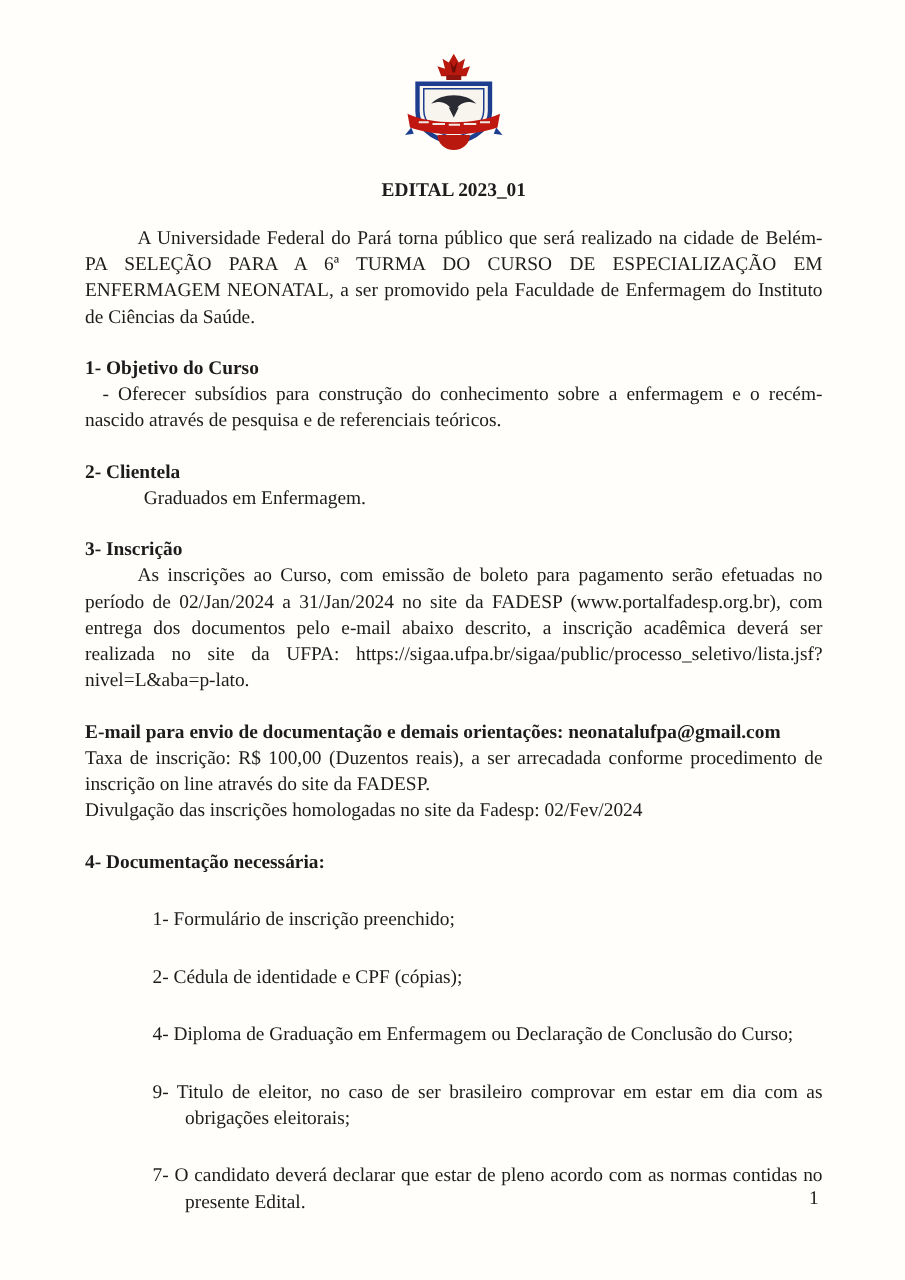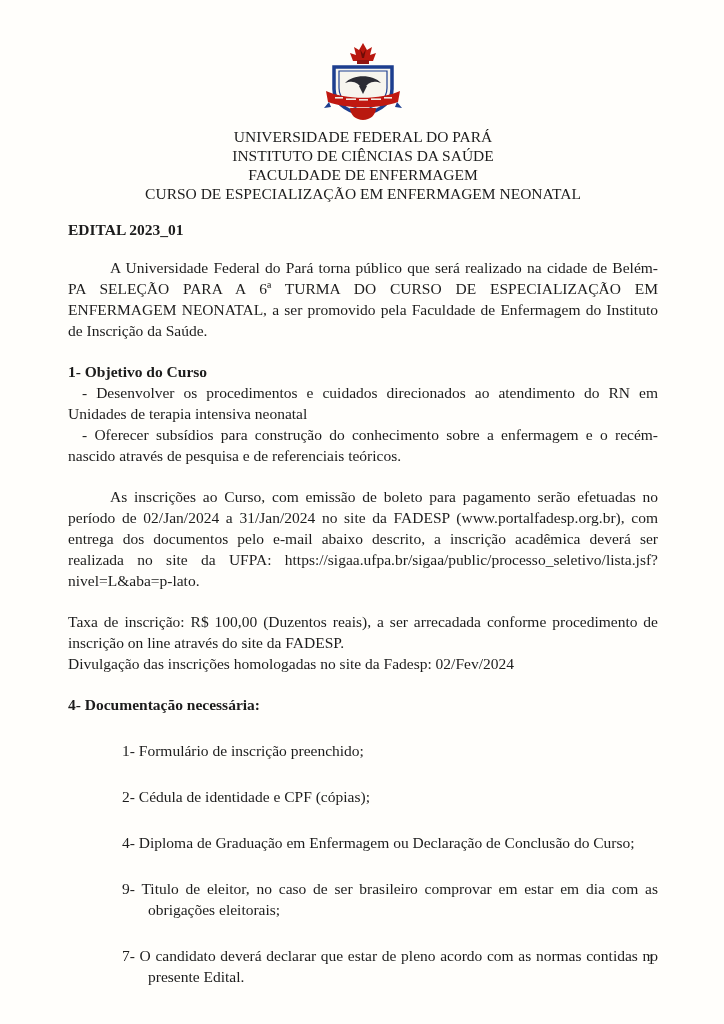--- a/index.html
+++ b/index.html
@@ -10,21 +10,21 @@
     box-sizing:border-box;
     padding:42px 66px 0 68px;
     font-family:"Liberation Serif","DejaVu Serif",serif;
     color:#1c1c1c;
     font-size:15.5px;
     line-height:21px;
     overflow:hidden;
   }
   .logo-wrap{text-align:center;margin:0 0 2px 0;}
   .header-block{text-align:center;line-height:19px;}
-  .edital-title{font-weight:bold;margin-top:16px;}
+  .edital-title{text-align:center;font-weight:bold;margin-top:16px;}
   .justify{text-align:justify;}
   .indent{text-indent:42px;}
   p{margin:0;}
   .intro{margin-top:17px;}
   .section{margin-top:20px;}
   .sec-title{font-weight:bold;}
   .obj-item{text-indent:14px;text-align:justify;}
   .clientela-body{margin-left:47px;}
   .email-line{font-weight:bold;}
   .doc-item{
@@ -66,43 +66,42 @@
         <rect x="54" y="56.4" width="10" height="1.6"></rect>
         <rect x="67" y="55" width="8" height="1.6"></rect>
       </g>
 
       <path d="M12 60 L7 66 L14 65 Z" fill="#1d3e8f"></path>
       <path d="M80 60 L85 66 L78 65 Z" fill="#1d3e8f"></path>
       <path d="M33 66 H59 C59 73 53 78 46 78 C39 78 33 73 33 66 Z" fill="#b9180f"></path>
     </svg>
   </div>
 
-  <div class="header-block">
-    <div>UNIVERSIDADE FEDERAL DO PARÁ</div>
-    <div>INSTITUTO DE CIÊNCIAS DA SAÚDE</div>
-    <div>FACULDADE DE ENFERMAGEM</div>
-    <div>CURSO DE ESPECIALIZAÇÃO EM ENFERMAGEM NEONATAL</div>
-  </div>
 
   <div class="edital-title">EDITAL 2023_01</div>
 
-  <p class="intro justify indent">A Universidade Federal do Pará torna público que será realizado na cidade de Belém-PA SELEÇÃO PARA A 6ª TURMA DO CURSO DE ESPECIALIZAÇÃO EM ENFERMAGEM NEONATAL, a ser promovido pela Faculdade de Enfermagem do Instituto de Inscrição da Saúde.</p>
+  <p class="intro justify indent">A Universidade Federal do Pará torna público que será realizado na cidade de Belém-PA SELEÇÃO PARA A 6ª TURMA DO CURSO DE ESPECIALIZAÇÃO EM ENFERMAGEM NEONATAL, a ser promovido pela Faculdade de Enfermagem do Instituto de Ciências da Saúde.</p>
 
   <div class="section">
     <div class="sec-title">1- Objetivo do Curso</div>
-    <p class="obj-item">- Desenvolver os procedimentos e cuidados direcionados ao atendimento do RN em Unidades de terapia intensiva neonatal</p>
     <p class="obj-item">- Oferecer subsídios para construção do conhecimento sobre a enfermagem e o recém-nascido através de pesquisa e de referenciais teóricos.</p>
   </div>
 
+  <div class="section">
+    <div class="sec-title">2- Clientela</div>
+    <p class="clientela-body">Graduados em Enfermagem.</p>
+  </div>
 
   <div class="section">
+    <div class="sec-title">3- Inscrição</div>
     <p class="justify indent">As inscrições ao Curso, com emissão de boleto para pagamento serão efetuadas no período de 02/Jan/2024 a 31/Jan/2024 no site da FADESP (www.portalfadesp.org.br), com entrega dos documentos pelo e-mail abaixo descrito, a inscrição acadêmica deverá ser realizada no site da UFPA: https://sigaa.ufpa.br/sigaa/public/processo_seletivo/lista.jsf?nivel=L&amp;aba=p-lato.</p>
   </div>
 
   <div class="section">
+    <p class="email-line">E-mail para envio de documentação e demais orientações: neonatalufpa@gmail.com</p>
     <p class="justify">Taxa de inscrição: R$ 100,00 (Duzentos reais), a ser arrecadada conforme procedimento de inscrição on line através do site da FADESP.</p>
     <p>Divulgação das inscrições homologadas no site da Fadesp:  02/Fev/2024</p>
   </div>
 
   <div class="section">
     <div class="sec-title">4- Documentação necessária:</div>
     <div class="doc-item">1- Formulário de inscrição preenchido;</div>
     <div class="doc-item">2- Cédula de identidade e CPF (cópias);</div>
     <div class="doc-item">4- Diploma de Graduação em Enfermagem ou Declaração de Conclusão do Curso;</div>
     <div class="doc-item">9- Titulo de eleitor, no caso de ser brasileiro comprovar em estar em dia com as obrigações eleitorais;</div>

